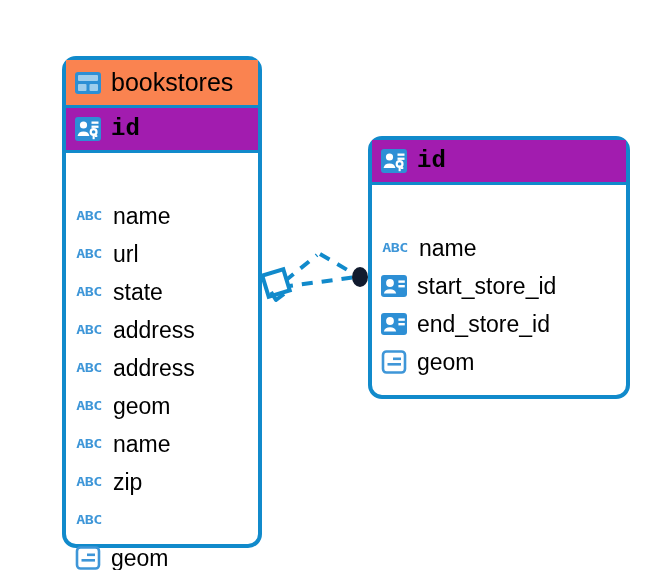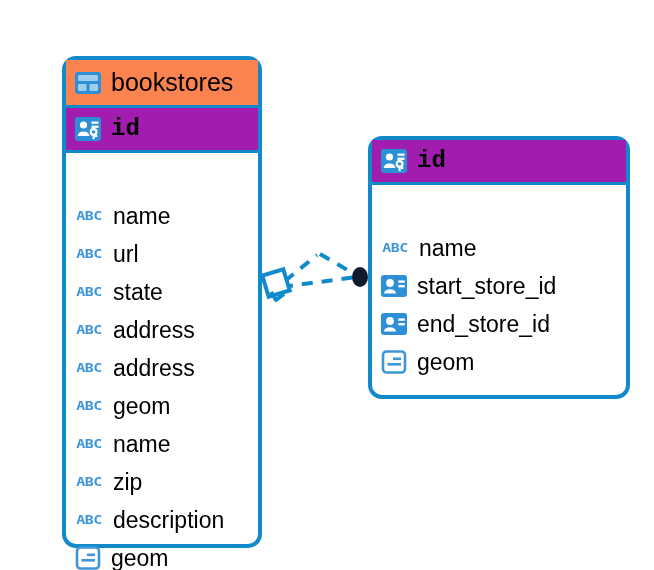--- a/index.html
+++ b/index.html
@@ -201,21 +201,20 @@
         <span class="fname">name</span>
       </div>
 
       <div class="field-row">
         <span class="icon icon-abc">ABC</span>
         <span class="fname">zip</span>
       </div>
 
       <div class="field-row">
         <span class="icon icon-abc">ABC</span>
-        <span class="fname">description</span>
       </div>
 
       <div class="field-row">
         <span class="icon">
           <svg width="26" height="24" viewBox="0 0 26 24">
             <rect x="2" y="1.5" width="22" height="21" rx="3.5" fill="none" stroke="#3E96D8" stroke-width="2.6"></rect>
             <rect x="12" y="7.5" width="8" height="2.6" fill="#3E96D8"></rect>
             <rect x="6.5" y="13" width="13.5" height="2.6" fill="#3E96D8"></rect>
           </svg>
         </span>

